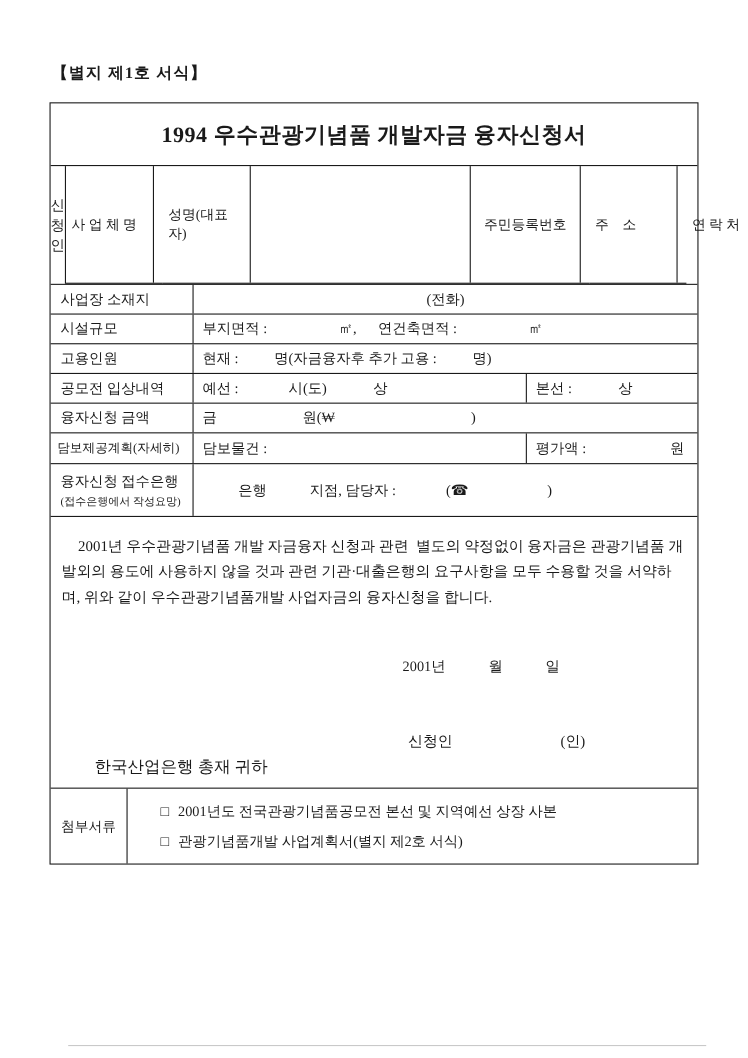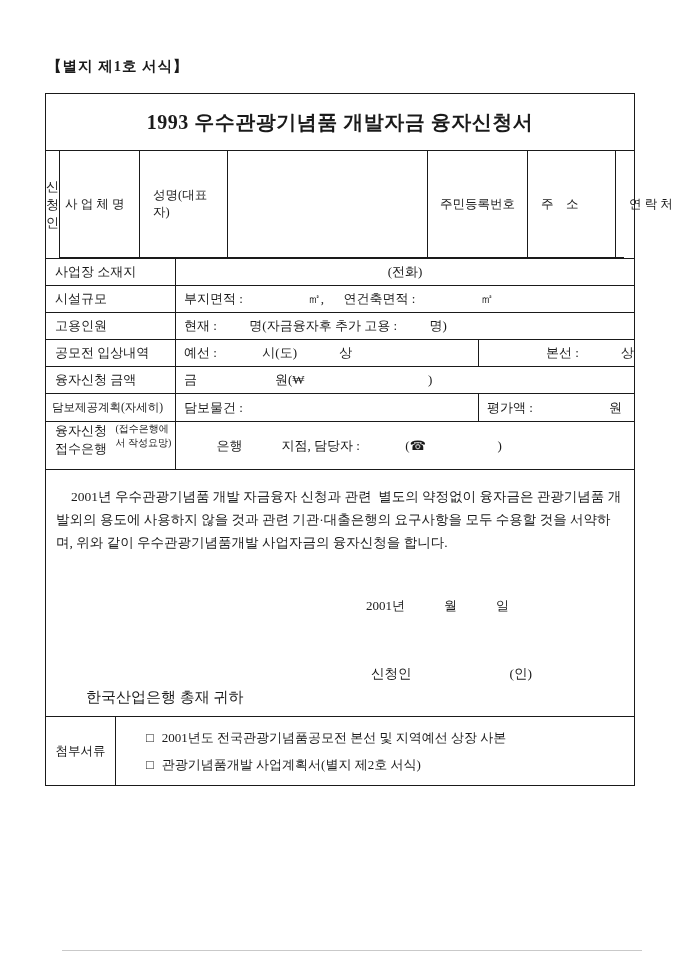--- a/index.html
+++ b/index.html
@@ -43,26 +43,26 @@
   .c-repval { width: 200px; flex: none; }
   .c-ssn { width: 100px; justify-content: center; padding: 0; font-size: 12.5px; }
   .c-contact { flex: 1; padding: 0; display: flex; justify-content: center; }
   .c-contact .third { flex: 1; padding-left: 8px; }
 
   .r-27 { height: 27px; }
   .r-28 { height: 28px; }
   .c-label { width: 130px; flex: none; padding-left: 9px; }
   .c-label.small { font-size: 11.5px; padding-left: 6px; }
   .c-center { flex: 1; justify-content: center; padding: 0; }
-  .c-right155 { width: 155px; flex: none; justify-content: flex-end; }
+  .c-right155 { width: 155px; flex: none; }
   .c-appraisal { width: 155px; flex: none; justify-content: space-between; padding: 0 12px 0 8px; }
 
   .r-bank { height: 48px; }
   .c-bank-label {
-    width: 130px; flex: none; flex-direction: row;
+    width: 130px; flex: none; flex-direction: column;
     align-items: flex-start; justify-content: center;
     padding-left: 9px; gap: 2px;
   }
   .bank-note { font-size: 10px; }
 
   .r-pledge { height: 247px; }
   .c-pledge { flex: 1; display: block; padding: 16px 12px 0 10px; font-family: Liberation Serif, serif; }
   .pledge-body { display: block; text-indent: 15px; line-height: 1.7; font-size: 13.5px; }
   .pledge-date { display: block; margin: 42px 0 0 310px; font-size: 13px; }
   .pledge-signer { margin: 50px 0 0 315px; display: flex; gap: 98px; font-size: 13.5px; }
@@ -85,21 +85,21 @@
 </head>
 <body>
 
 <div class="page">
 
   <div class="form-label">【별지 제1호 서식】</div>
 
   <div class="form">
 
     <div class="row r-title">
-      <span class="title">1993 우수관광기념품 개발자금 융자신청서</span>
+      <span class="title">1994 우수관광기념품 개발자금 융자신청서</span>
     </div>
 
     <div class="row r-applicant">
       <div class="cell c-group">
         <span>신청인</span>
       </div>
       <div class="subrows">
         <div class="subrow">
           <div class="cell c-sublabel">
             <span>사 업 체 명</span>

